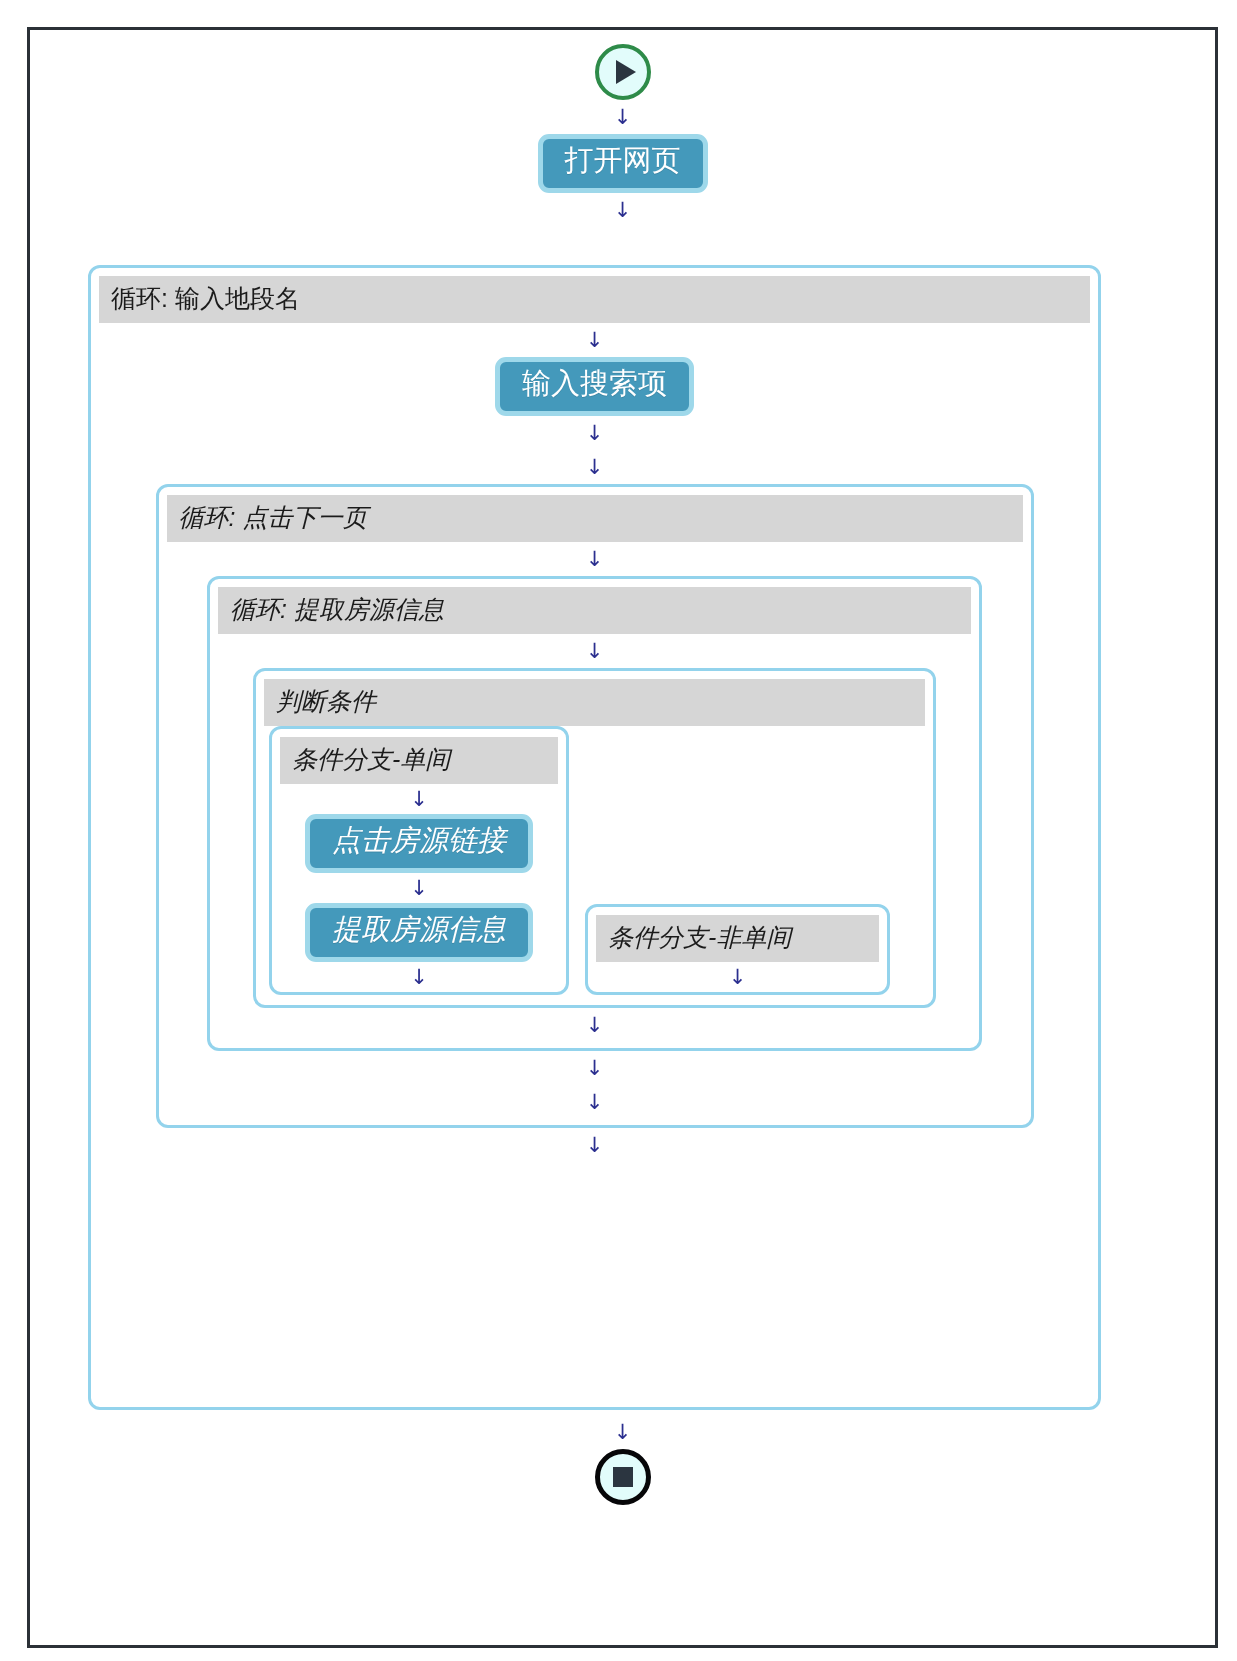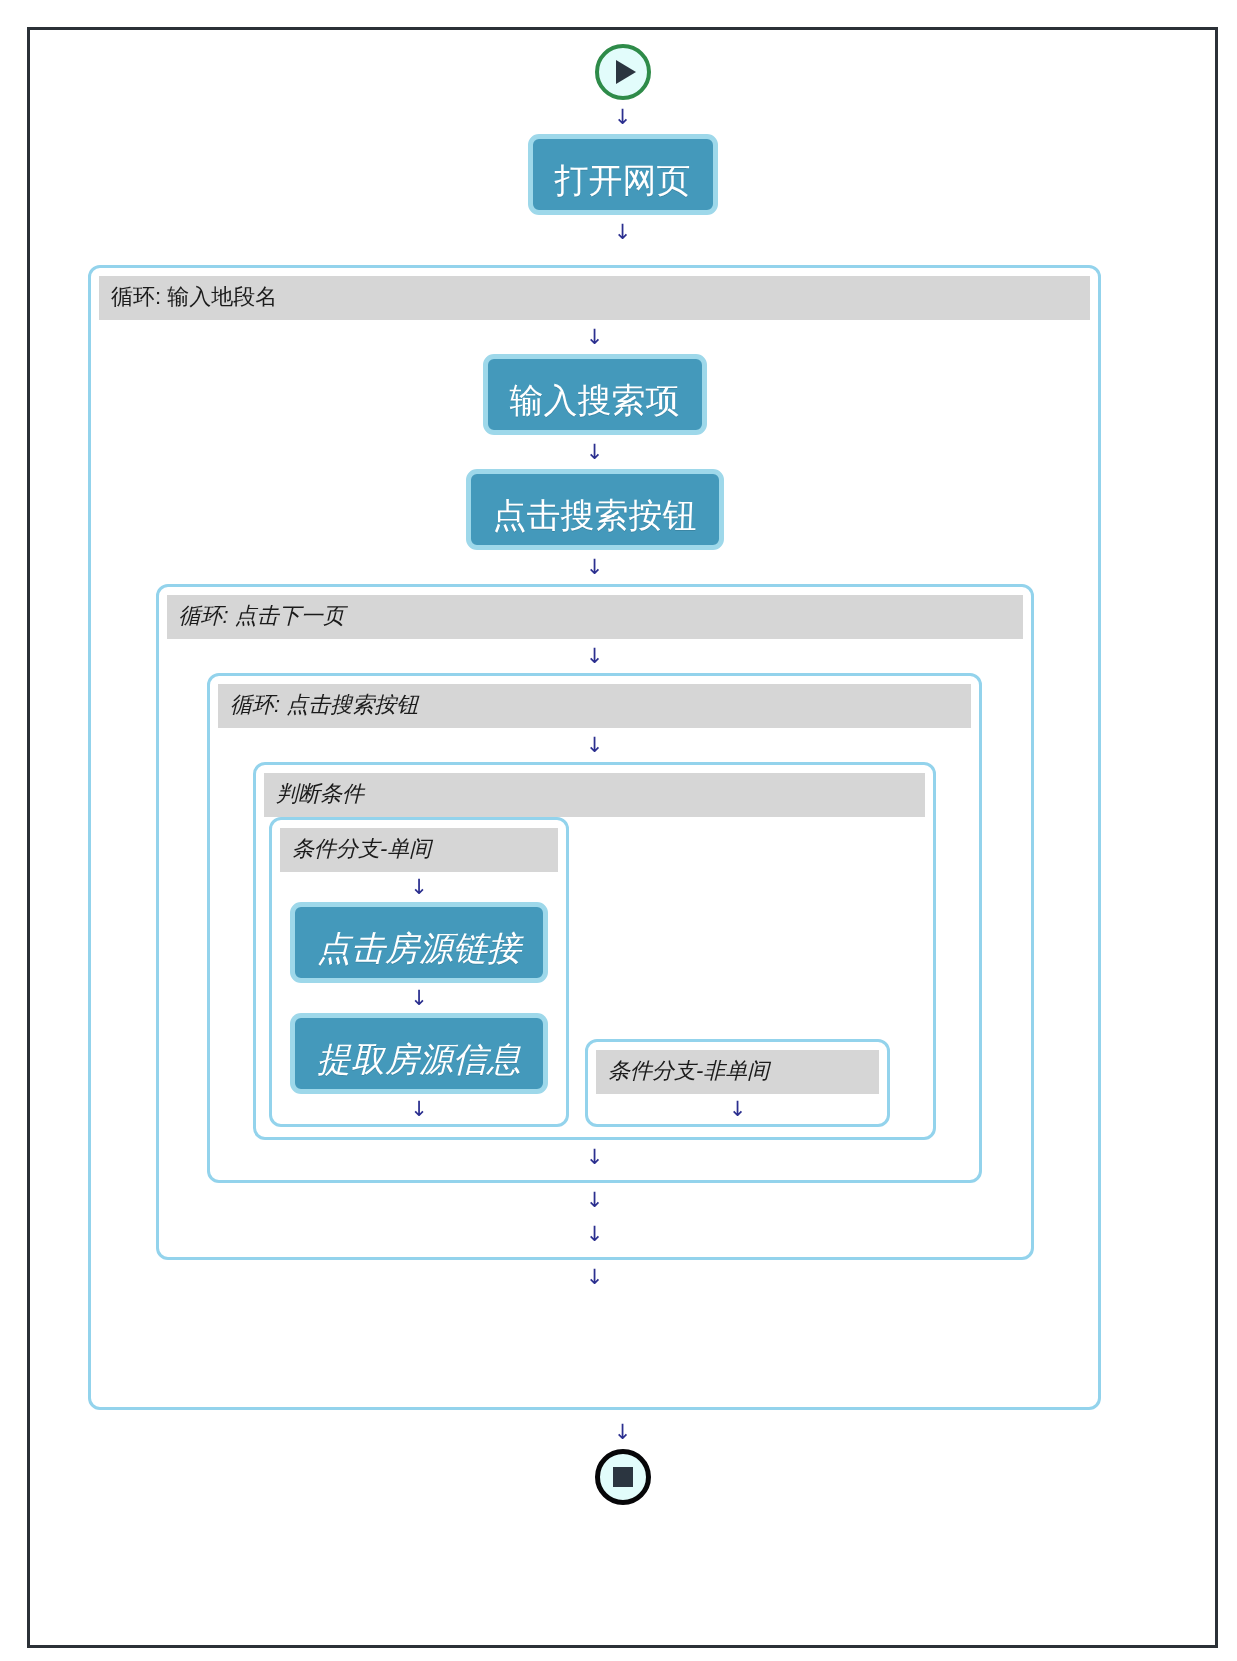--- a/index.html
+++ b/index.html
@@ -76,41 +76,41 @@
   }
   .arrow.short { height: 30px; line-height: 30px; }
 
   
   .node {
     display: inline-block;
     background: #4499bb;
     border: 5px solid #9ed8ea;
     border-radius: 11px;
     color: #ffffff;
-    font-size: 34px;
+    font-size: 29px;
     line-height: 1;
-    padding: 24px 22px 13px 22px;
+    padding: 7px 22px 13px 22px;
     box-sizing: border-box;
     text-shadow: 0 1px 0 rgba(0,0,0,0.12);
     white-space: nowrap;
   }
 
   
   .container {
     border: 3px solid #93d3ec;
     border-radius: 12px;
     box-sizing: border-box;
     background: #ffffff;
     text-align: center;
     padding: 0 0 6px 0;
   }
   .container-title {
     background: #d6d6d6;
     color: #1b1b1b;
-    font-size: 22px;
+    font-size: 25px;
     line-height: 1;
     text-align: left;
     padding: 10px 12px 12px 12px;
     margin: 8px 8px 0 8px;
     white-space: nowrap;
   }
 
   
   .loop-lot {
     position: absolute;
@@ -176,33 +176,32 @@
 
   <div class="container loop-lot">
     <div class="container-title">循环: 输入地段名</div>
 
     <div class="arrow">↓</div>
 
     <div class="node">输入搜索项</div>
 
     <div class="arrow">↓</div>
 
-    <div class="node">点击搜索按钮</div>
 
     <div class="arrow">↓</div>
 
     
     <div class="container loop-next">
       <div class="container-title">循环: 点击下一页</div>
 
       <div class="arrow">↓</div>
 
       
       <div class="container loop-listing">
-        <div class="container-title">循环: 点击搜索按钮</div>
+        <div class="container-title">循环: 提取房源信息</div>
 
         <div class="arrow">↓</div>
 
         <div class="container cond">
           <div class="container-title">判断条件</div>
 
           <div class="cond-branches">
 
             
             <div class="branch branch-single">

